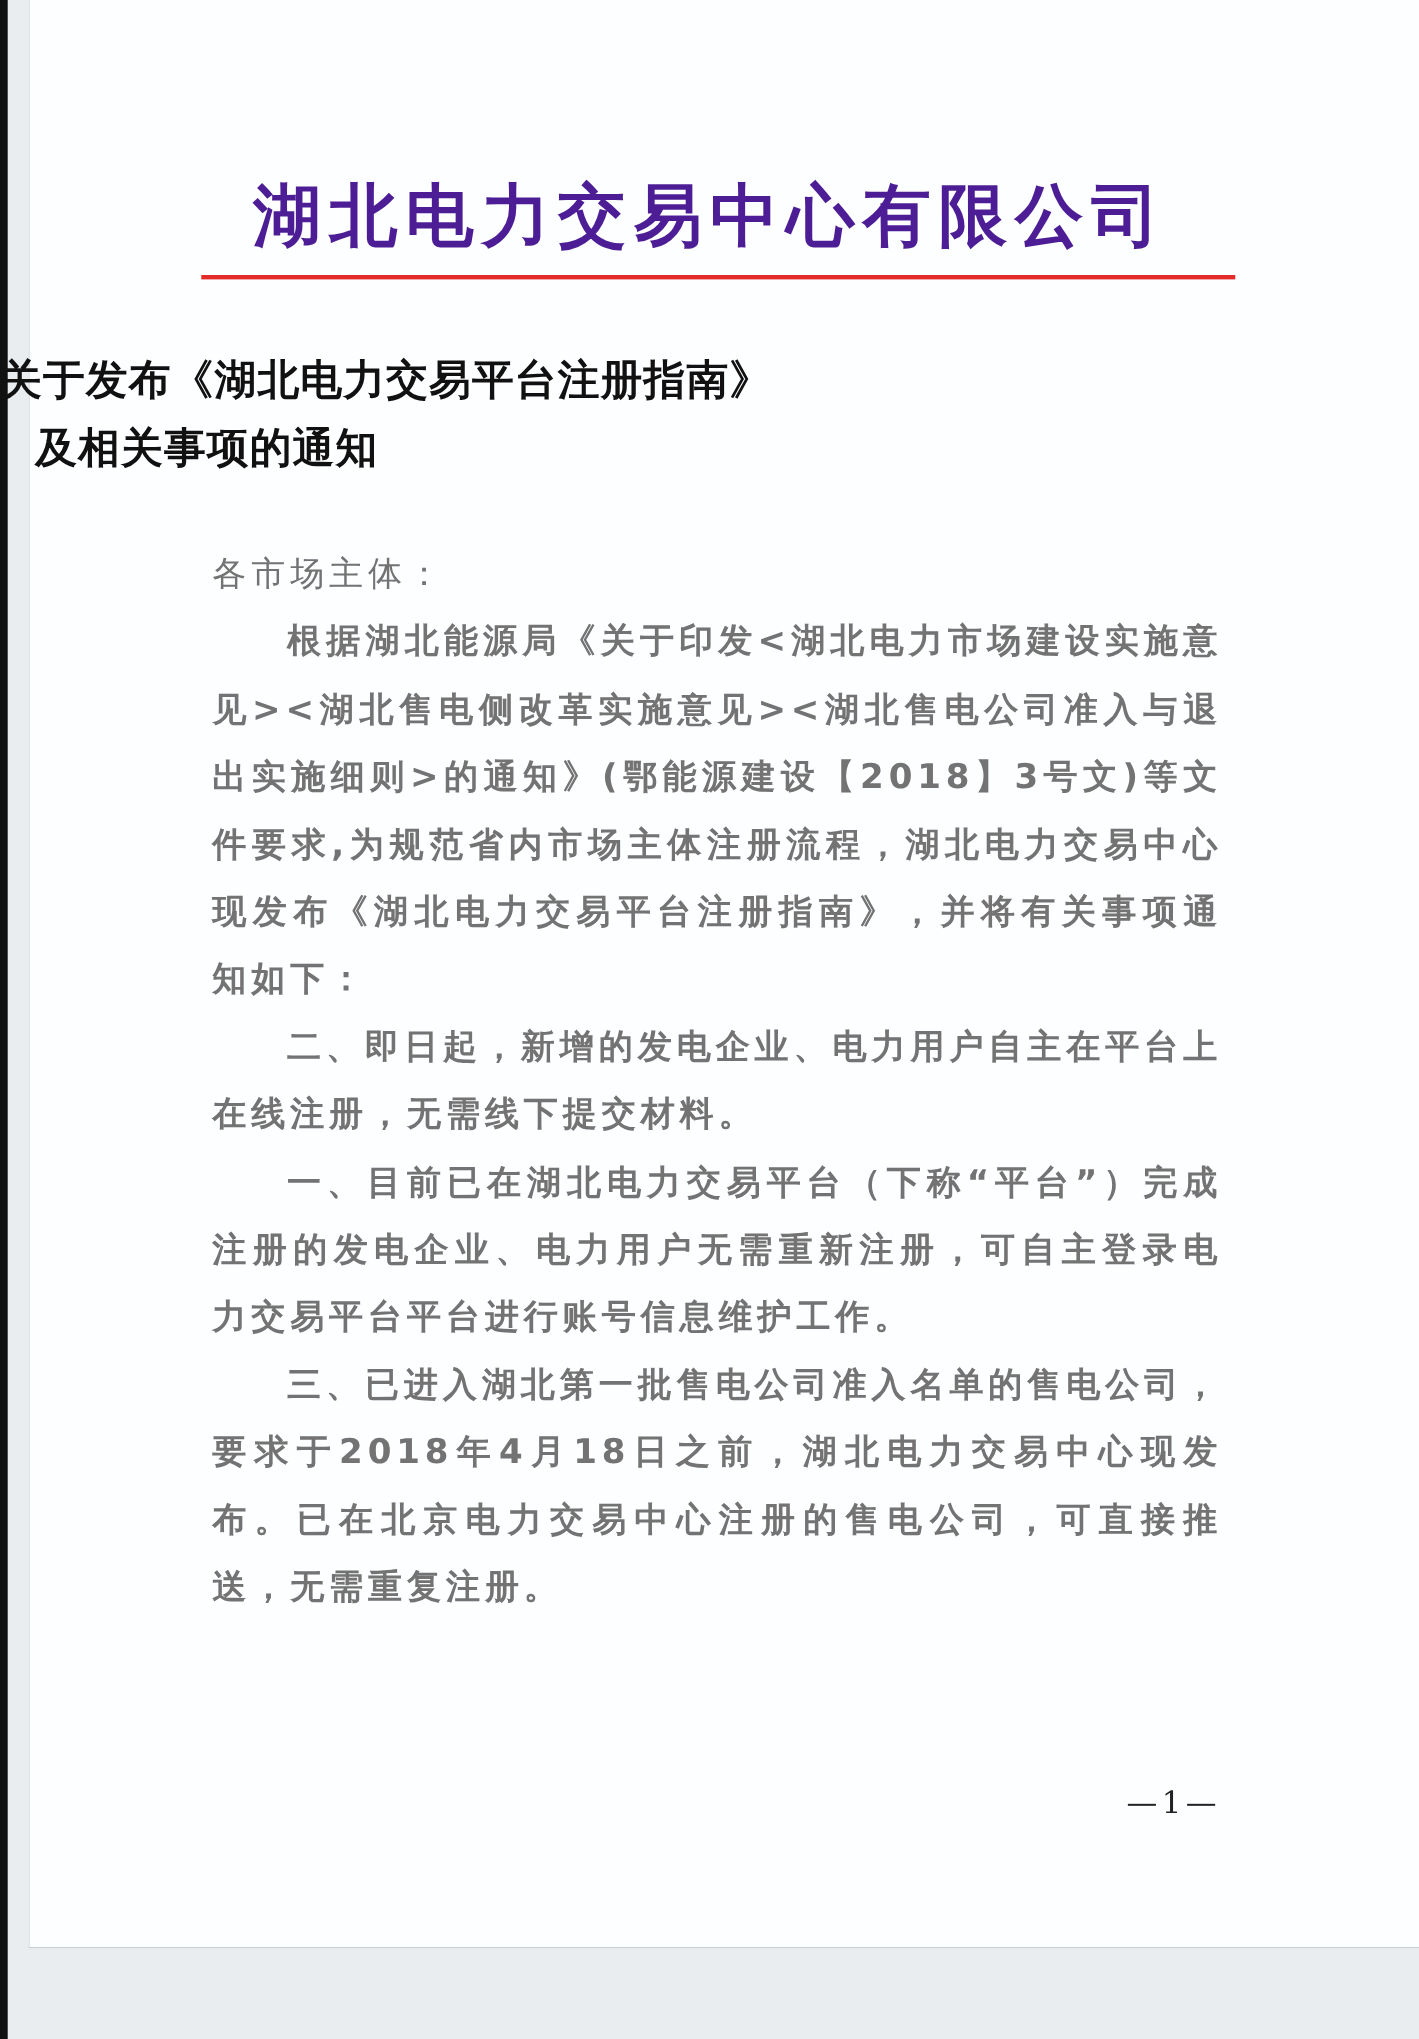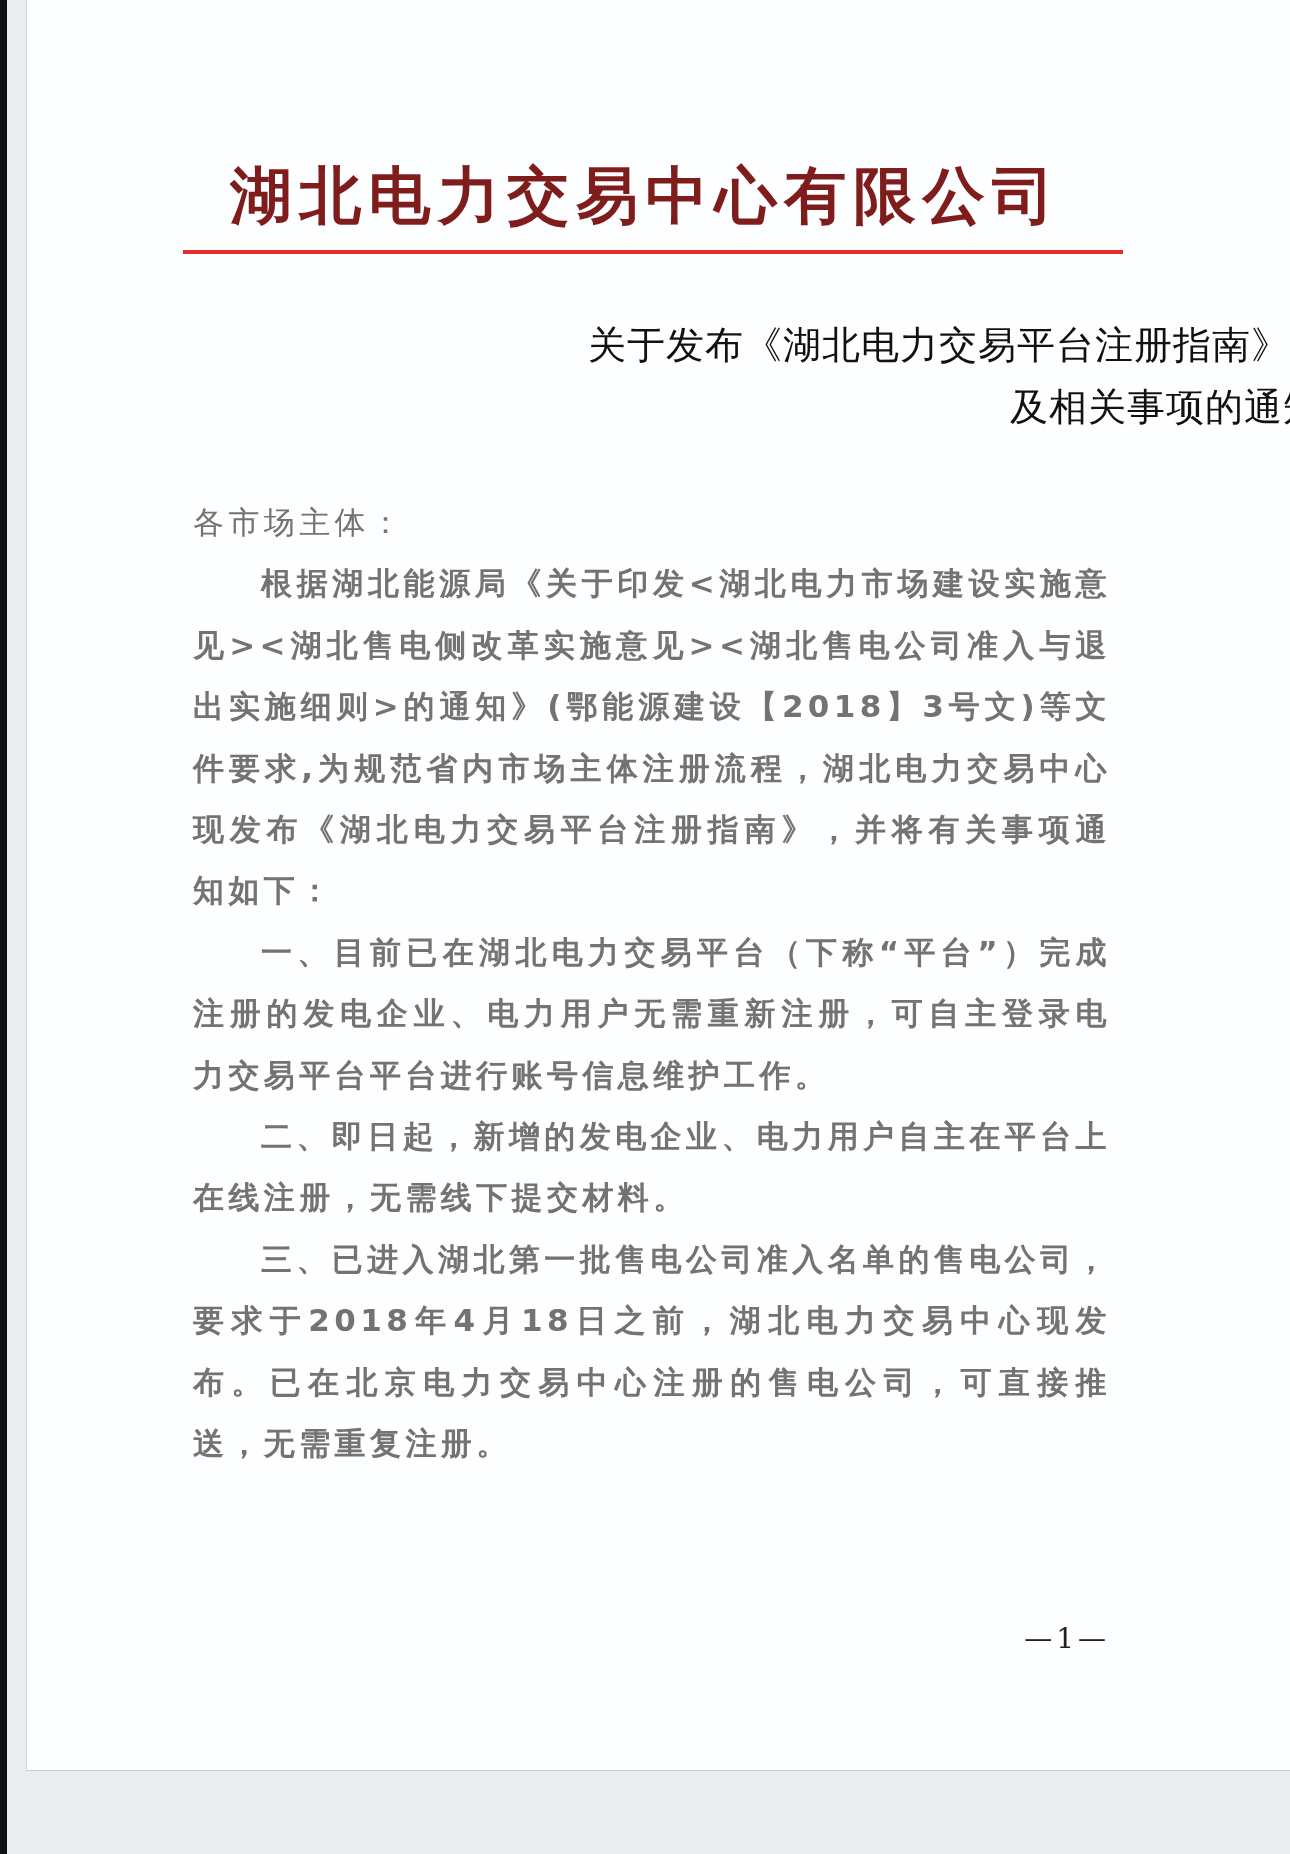--- a/index.html
+++ b/index.html
@@ -1,22 +1,22 @@
 <!DOCTYPE html>
 <html><head>
 <meta charset="utf-8">
 <style>
   html, body { margin:0; padding:0; }
   body { width:1290px; height:1854px; position:relative; background:#e9edf0; overflow:hidden; }
   .scan-edge { position:absolute; left:0; top:0; width:7px; height:1854px; background:#111; }
   .paper { position:absolute; left:26px; top:0; width:1264px; height:1770px; background:#fdfeff; border-bottom:1px solid #c9cdd2; border-left:1px solid #d6dade; }
   .letterhead { position:absolute; left:230px; top:160px; width:830px; text-align:justify; text-align-last:justify;
-    font-family:"DejaVu Serif", serif; font-size:62px; font-weight:bold; color:#7f1d1d; letter-spacing:6px; line-height:72px; }
+    font-family:"DejaVu Serif", serif; font-size:62px; font-weight:bold; color:#4c1d95; letter-spacing:6px; line-height:72px; }
   .redline { position:absolute; left:183px; top:250px; width:940px; height:4px; background:#e32b2b; }
-  .title { position:absolute; left:0; width:1290px; text-align:right; font-family:"DejaVu Serif", serif; font-weight:normal; font-size:38px; color:#111; letter-spacing:1px; }
+  .title { position:absolute; left:0; width:1290px; text-align:left; font-family:"DejaVu Serif", serif; font-weight:bold; font-size:38px; color:#111; letter-spacing:1px; }
   .t1 { top:320px; }
   .t2 { top:382px;padding-left:32px; }
   .body { position:absolute; left:193px; top:492px; width:918px; font-family:"DejaVu Sans", sans-serif; font-size:31px; color:#737373; line-height:61.4px; letter-spacing:4.4px; text-align:justify; }
   .body p { margin:0; }
   .indent { text-indent:68px;font-weight:bold; }
   .pageno { position:absolute; left:1000px; top:1622px; width:110px; text-align:right; font-family:"DejaVu Serif", serif; font-size:28px; color:#222; letter-spacing:4px; }
 </style>
 </head>
 <body>
 
@@ -25,18 +25,18 @@
 
 <div class="letterhead">湖北电力交易中心有限公司</div>
 <div class="redline"></div>
 
 <div class="title t1">关于发布《湖北电力交易平台注册指南》</div>
 <div class="title t2">及相关事项的通知</div>
 
 <div class="body">
   <p>各市场主体：</p>
   <p class="indent">根据湖北能源局《关于印发&lt;湖北电力市场建设实施意见&gt;&lt;湖北售电侧改革实施意见&gt;&lt;湖北售电公司准入与退出实施细则&gt;的通知》(鄂能源建设【2018】3号文)等文件要求,为规范省内市场主体注册流程，湖北电力交易中心现发布《湖北电力交易平台注册指南》，并将有关事项通知如下：</p>
+  <p class="indent">二、即日起，新增的发电企业、电力用户自主在平台上在线注册，无需线下提交材料。</p>
   <p class="indent">一、目前已在湖北电力交易平台（下称“平台”）完成注册的发电企业、电力用户无需重新注册，可自主登录电力交易平台平台进行账号信息维护工作。</p>
-  <p class="indent">二、即日起，新增的发电企业、电力用户自主在平台上在线注册，无需线下提交材料。</p>
   <p class="indent">三、已进入湖北第一批售电公司准入名单的售电公司，要求于2018年4月18日之前，湖北电力交易中心现发布。已在北京电力交易中心注册的售电公司，可直接推送，无需重复注册。</p>
 </div>
 
 <div class="pageno">—1—</div>
 
 </body></html>

